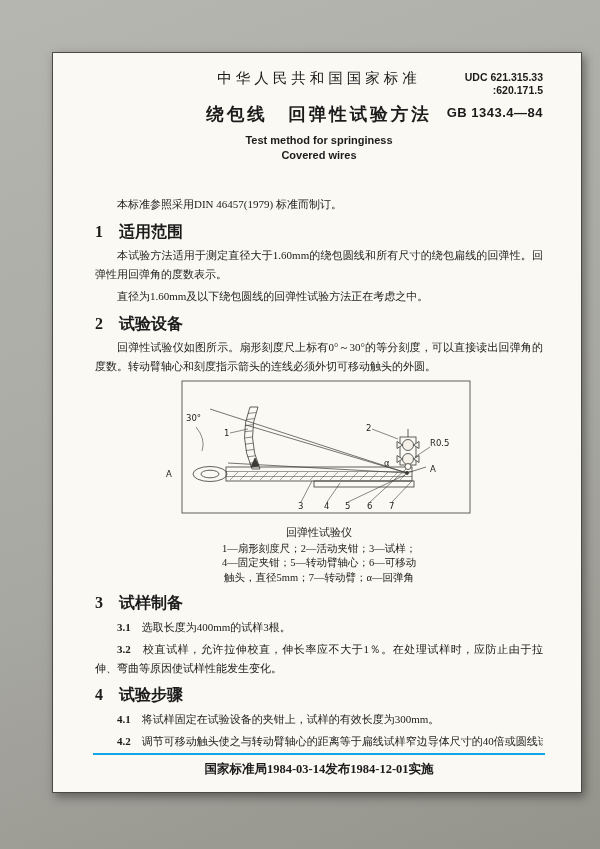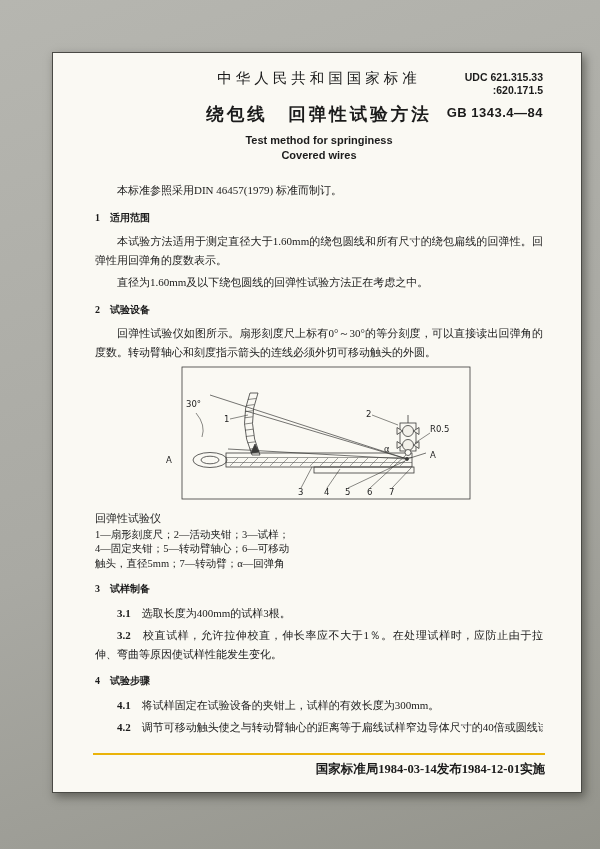--- a/index.html
+++ b/index.html
@@ -25,33 +25,33 @@
   .title-row { margin-top: 14px; text-align: center; position: relative; }
   .title-cn { display: inline-block; font-size: 17.5px; font-weight: bold; letter-spacing: 3px; font-family: Liberation Serif, serif; }
   .gb-no {
     position: absolute; right: 0; top: 3px; font-size: 13px; font-weight: bold;
     font-family: Liberation Sans, sans-serif; letter-spacing: .5px;
   }
   .title-en {
     margin-top: 7px; text-align: center; font-weight: bold; font-size: 11px;
     line-height: 15px; font-family: "Liberation Sans", sans-serif;
   }
-  .doc-body { margin-top: 18px; font-size: 11px; line-height: 18.5px; text-align: justify; }
+  .doc-body { margin-top: 32px; font-size: 11px; line-height: 18.5px; text-align: justify; }
   .doc-body p { margin: 0 0 4px; text-indent: 2em; }
-  h3.sec { font-size: 10px; font-weight: bold; margin: 9px 0 5px; }
+  h3.sec { font-size: 16px; font-weight: bold; margin: 9px 0 5px; }
   .item-num { font-weight: bold; }
   .nowrap { white-space: nowrap; overflow: hidden; }
-  .fig { margin: 4px 0 2px; text-align: left; }
+  .fig { margin: 4px 0 2px; text-align: center; }
   .fig svg { display: block; margin: 0 auto; }
   .cap-title { font-size: 11px; margin-top: 4px; }
   .cap-line { font-size: 10.5px; line-height: 14.5px; }
   .ftr {
     position: absolute; left: 40px; right: 36px; top: 700px;
-    border-top: 2px solid #eab308; padding-top: 6px;
-    display: flex; justify-content: flex-end;
+    border-top: 2px solid #0ea5e9; padding-top: 6px;
+    display: flex; justify-content: center;
     font-size: 12.5px; font-weight: bold;
   }
   .svg-label { font-family: "DejaVu Sans", sans-serif; font-size: 8.5px; fill: #222; }
 </style>
 </head>
 <body>
 
 <div class="page">
 
   <div class="hdr">

